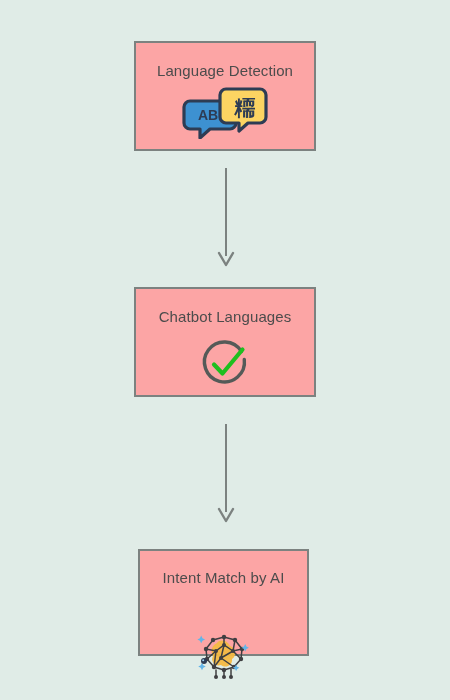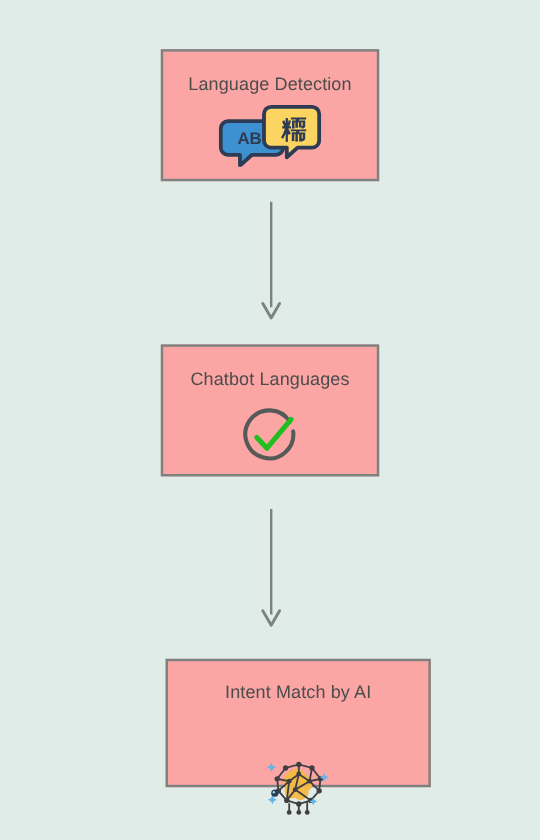--- a/index.html
+++ b/index.html
@@ -29,21 +29,21 @@
     box-sizing: border-box;
     border: 2px solid #7c8280;
     background: #fca5a5;
     display: flex;
     flex-direction: column;
     align-items: center;
   }
 
   .node-1 { left: 134px; top: 41px;  width: 182px; height: 110px; }
   .node-2 { left: 134px; top: 287px; width: 182px; height: 110px; }
-  .node-3 { left: 138px; top: 549px; width: 221px; height: 107px; gap: 34px; }
+  .node-3 { left: 138px; top: 549px; width: 171px; height: 107px; gap: 34px; }
 
   .node-label {
     font-size: 15px;
     color: #4c4c4c;
     font-weight: 400;
     letter-spacing: 0.1px;
     text-align: center;
     white-space: nowrap;
     line-height: 1;
   }

